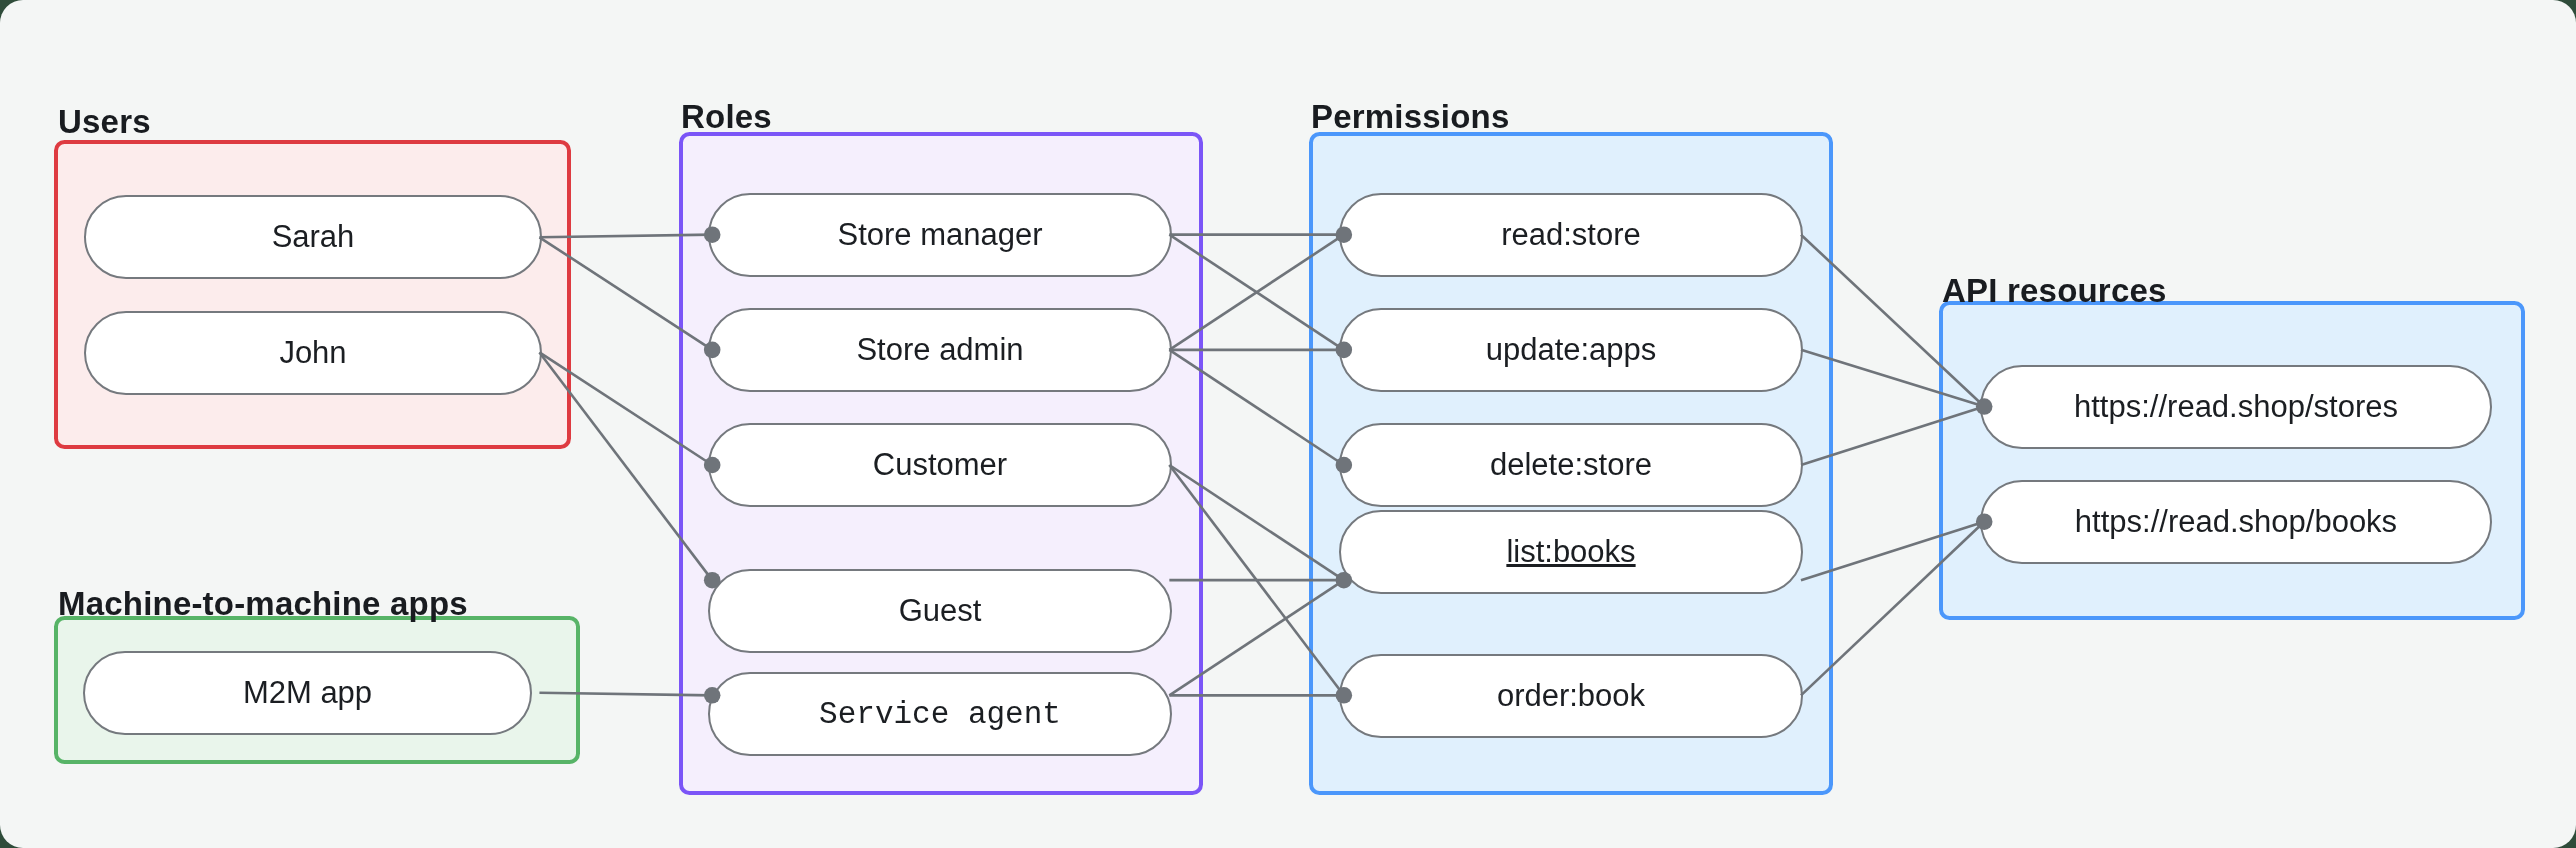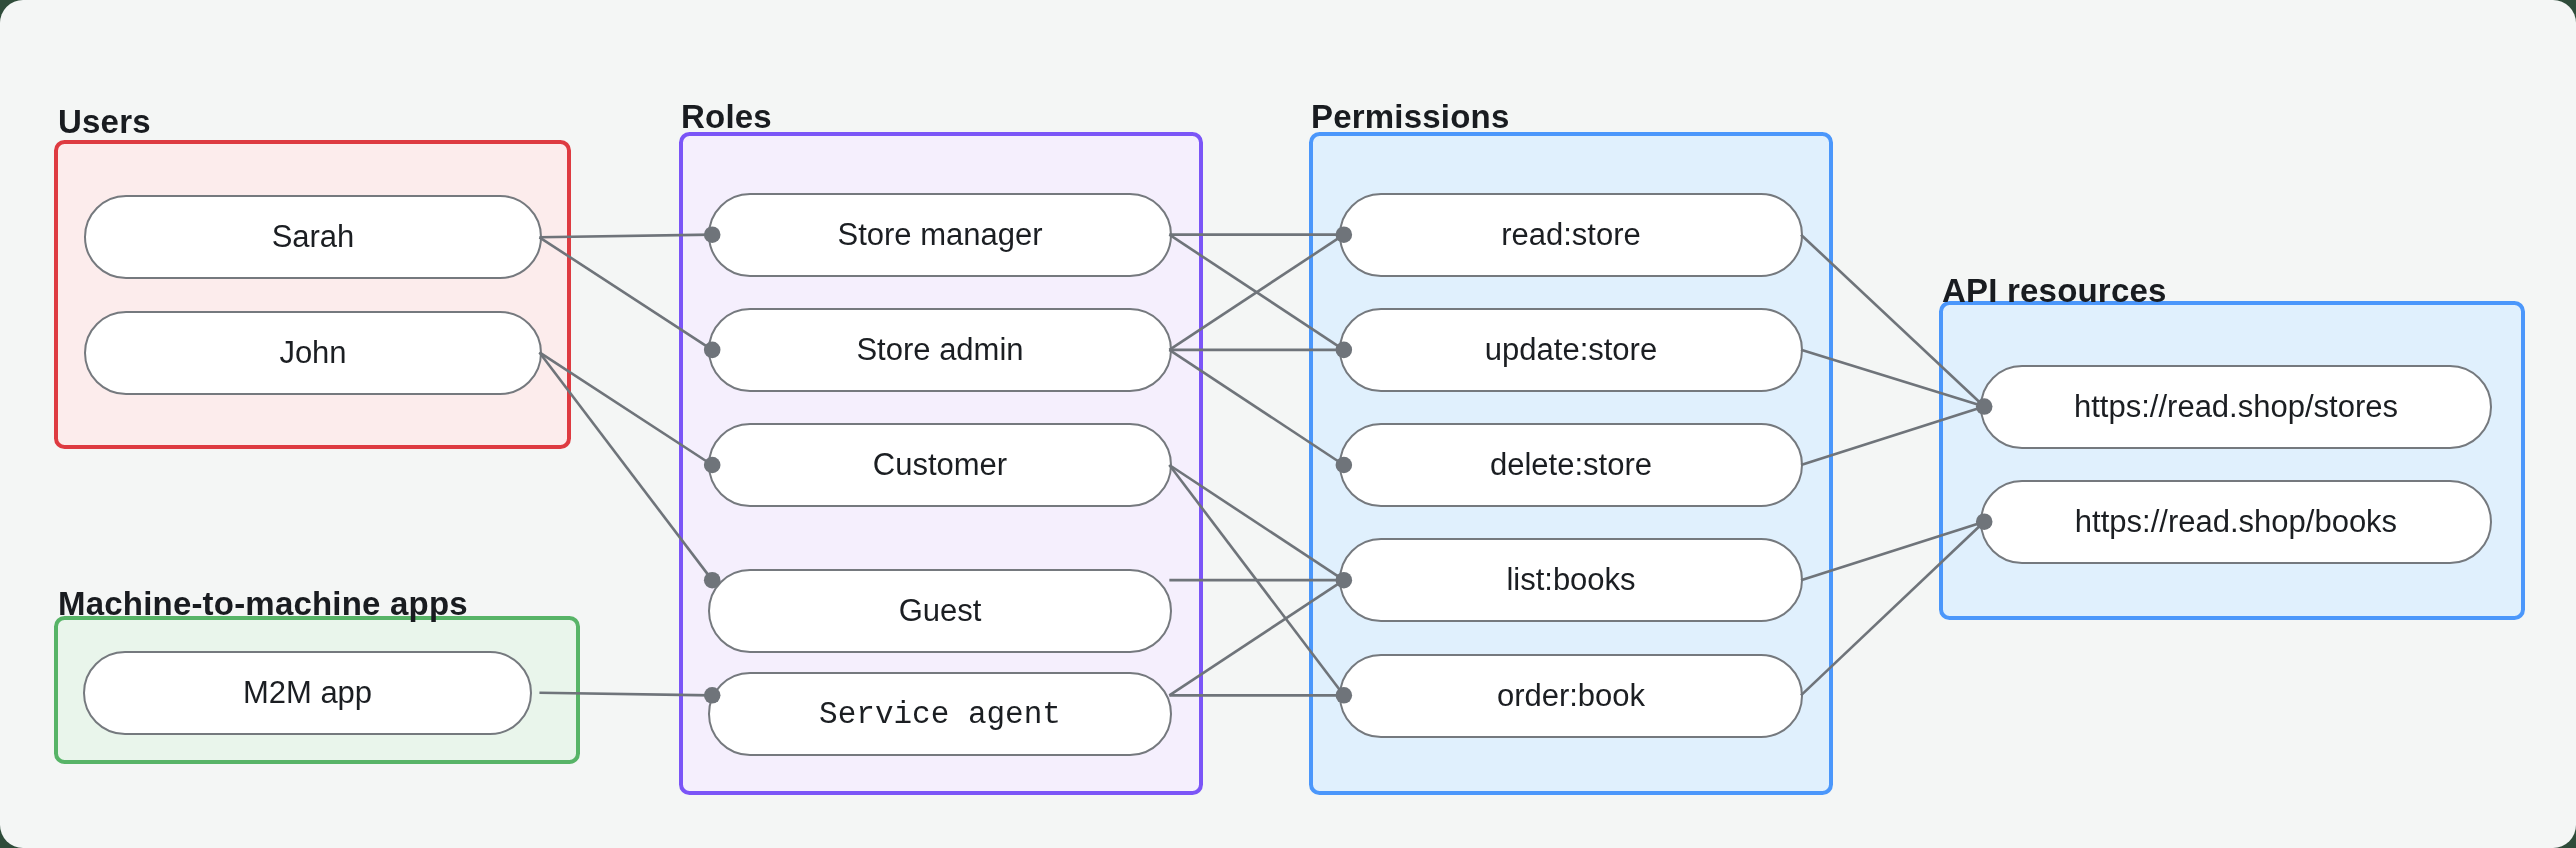--- a/index.html
+++ b/index.html
@@ -42,21 +42,21 @@
   
   #node-store_manager{left:708px;top:193px;width:464px;}
   #node-store_admin{left:708px;top:308px;width:464px;}
   #node-customer{left:708px;top:423px;width:464px;}
   #node-guest{left:708px;top:538px;width:464px;margin-top:31px;}
   #node-service_agent{left:708px;top:672px;width:464px;font-family:Liberation Mono, monospace;}
   
   #node-read_store{left:1339px;top:193px;width:464px;}
   #node-update_store{left:1339px;top:308px;width:464px;}
   #node-delete_store{left:1339px;top:423px;width:464px;}
-  #node-list_books{left:1339px;top:538px;width:464px;}
+  #node-list_books{left:1339px;top:510px;width:464px;text-decoration:underline;}
   #node-order_book{left:1339px;top:654px;width:464px;}
   
   #node-stores_api{left:1980px;top:365px;width:512px;}
   #node-books_api{left:1980px;top:480px;width:512px;}
   #edge-layer{
     position:absolute;left:0;top:0;width:2576px;height:848px;pointer-events:none;
   }
 </style>
 </head>
 <body>
@@ -80,21 +80,21 @@
     <div id="node-john" class="pill">John</div>
     <div id="node-m2m_app" class="pill">M2M app</div>
 
     <div id="node-store_manager" class="pill">Store manager</div>
     <div id="node-store_admin" class="pill">Store admin</div>
     <div id="node-customer" class="pill">Customer</div>
     <div id="node-guest" class="pill">Guest</div>
     <div id="node-service_agent" class="pill">Service agent</div>
 
     <div id="node-read_store" class="pill">read:store</div>
-    <div id="node-update_store" class="pill">update:store</div>
+    <div id="node-update_store" class="pill">update:apps</div>
     <div id="node-delete_store" class="pill">delete:store</div>
     <div id="node-list_books" class="pill">list:books</div>
     <div id="node-order_book" class="pill">order:book</div>
 
     <div id="node-stores_api" class="pill">https://read.shop/stores</div>
     <div id="node-books_api" class="pill">https://read.shop/books</div>
 
     <svg id="edge-layer" viewBox="0 0 2952 972" xmlns="http://www.w3.org/2000/svg">
         <line x1="618" y1="272" x2="816" y2="269" stroke="#6f747a" stroke-width="3"></line>
         <line x1="618" y1="272" x2="816" y2="401" stroke="#6f747a" stroke-width="3"></line>

